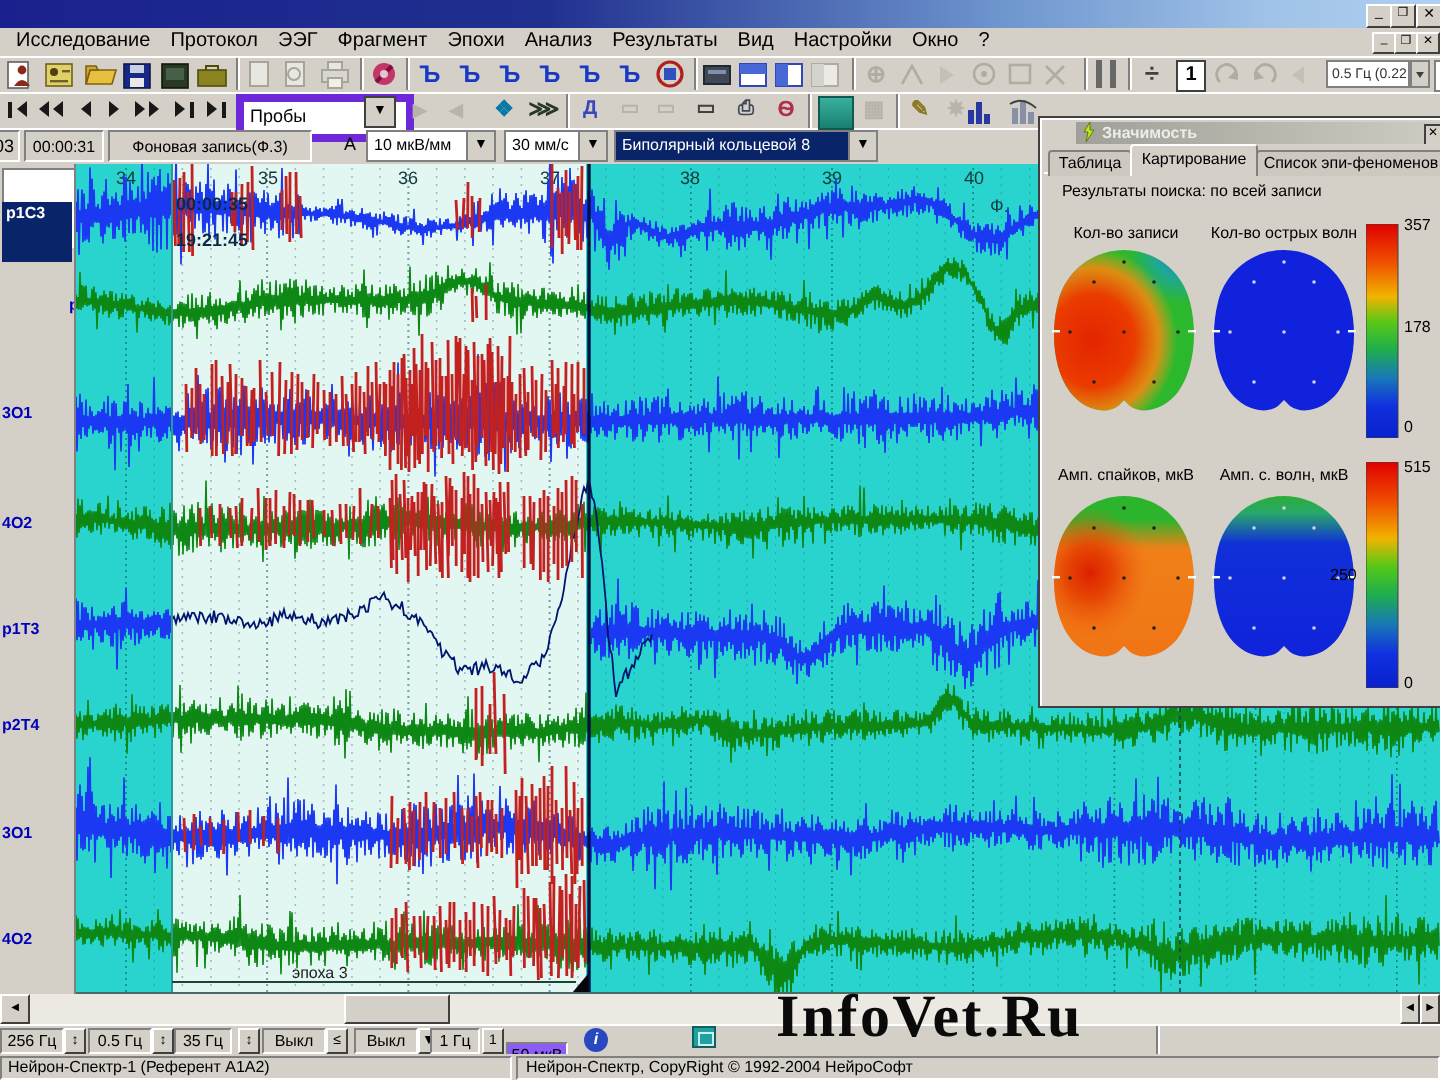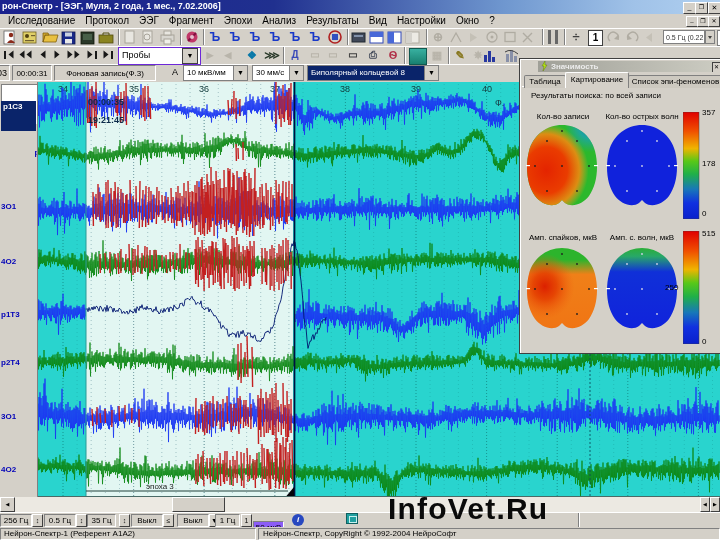--- a/index.html
+++ b/index.html
@@ -1,19 +1,18 @@
 <!DOCTYPE html>
 <html><head><meta charset="utf-8">
 <style>
 *{margin:0;padding:0}
 body{width:720px;height:540px;overflow:hidden;position:relative;font-family:"Liberation Sans",sans-serif;background:#d4d0c8}
 </style></head>
 <body>
 <div style="position:absolute;left:0;top:0;width:720px;height:14px;background:linear-gradient(90deg,#1a218e 0%,#20308f 38%,#6f97cf 70%,#a0c2e8 88%,#b0d0f0 100%);overflow:hidden">
-    <span style="position:absolute;left:2px;top:1px;color:#fff;font-size:9px;font-weight:bold;white-space:nowrap">рон-Спектр - [ЭЭГ, Муля, 2 года, 1 мес., 7.02.2006]</span>
     <span style="position:absolute;left:683px;top:2px;width:11px;height:10px;background:#d4d0c8;border:1px solid;border-color:#fff #404040 #404040 #fff;font-size:7px;line-height:8px;text-align:center;color:#000">_</span>
     <span style="position:absolute;left:695px;top:2px;width:11px;height:10px;background:#d4d0c8;border:1px solid;border-color:#fff #404040 #404040 #fff;font-size:6px;line-height:9px;text-align:center;color:#000">❐</span>
     <span style="position:absolute;left:708px;top:2px;width:11px;height:10px;background:#d4d0c8;border:1px solid;border-color:#fff #404040 #404040 #fff;font-size:7px;line-height:9px;text-align:center;color:#000">✕</span>
   </div>
 <div style="position:absolute;left:0;top:14px;width:720px;height:14px;background:#d4d0c8;font-size:10px;color:#000;line-height:14px;padding-left:8px;box-sizing:border-box;white-space:nowrap"><span style="margin-right:10px">Исследование</span><span style="margin-right:10px">Протокол</span><span style="margin-right:10px">ЭЭГ</span><span style="margin-right:10px">Фрагмент</span><span style="margin-right:10px">Эпохи</span><span style="margin-right:10px">Анализ</span><span style="margin-right:10px">Результаты</span><span style="margin-right:10px">Вид</span><span style="margin-right:10px">Настройки</span><span style="margin-right:10px">Окно</span><span style="margin-right:10px">?</span><span style="position:absolute;left:686px;top:2px;width:10px;height:9px;background:#d4d0c8;border:1px solid;border-color:#fff #404040 #404040 #fff;font-size:6px;line-height:7px;text-align:center">_</span><span style="position:absolute;left:697px;top:2px;width:10px;height:9px;background:#d4d0c8;border:1px solid;border-color:#fff #404040 #404040 #fff;font-size:6px;line-height:8px;text-align:center">❐</span><span style="position:absolute;left:708px;top:2px;width:10px;height:9px;background:#d4d0c8;border:1px solid;border-color:#fff #404040 #404040 #fff;font-size:6px;line-height:8px;text-align:center">✕</span></div>
 <div style="position:absolute;left:0;top:28px;width:720px;height:18px;background:#d4d0c8;border-top:1px solid #fff;border-bottom:1px solid #aca899"></div>
 <div style="position:absolute;left:0;top:46px;width:720px;height:18px;background:#d4d0c8;border-top:1px solid #fff;border-bottom:1px solid #aca899"></div>
 <div style="position:absolute;left:0;top:64px;width:720px;height:18px;background:#d4d0c8;border-top:1px solid #fff"></div>
 <svg width="114" height="16" style="position:absolute;left:2px;top:30px">
 <rect x="2" y="1" width="10" height="13" fill="#fff" stroke="#606060" stroke-width="0.8"></rect>
@@ -104,21 +103,21 @@
     <polygon points="29.5,2.5 29.5,10.5 24.5,6.5" fill="#181818"></polygon>
     <polygon points="43.5,2.5 43.5,10.5 38.5,6.5" fill="#181818"></polygon>
     <polygon points="52.5,2.5 52.5,10.5 57.5,6.5" fill="#181818"></polygon>
     <polygon points="65.5,2.5 65.5,10.5 70.5,6.5" fill="#181818"></polygon>
     <polygon points="72.5,2.5 72.5,10.5 77.5,6.5" fill="#181818"></polygon>
     <polygon points="85.5,2.5 85.5,10.5 90.5,6.5" fill="#181818"></polygon>
     <rect x="93" y="3" width="2" height="8" fill="#181818"></rect>
     <polygon points="101.5,2.5 101.5,10.5 106.5,6.5" fill="#181818"></polygon>
     <rect x="109" y="3" width="2" height="8" fill="#181818"></rect>
   </svg>
-<div style="position:absolute;left:118px;top:47px;width:78px;height:16px;background:#fff;border:1px solid #6d28d9;font-size:9px;color:#000;line-height:15px;padding-left:3px">Пробы</div>
+<div style="position:absolute;left:118px;top:47px;width:78px;height:16px;background:#fff;border:4px solid #6d28d9;font-size:9px;color:#000;line-height:15px;padding-left:3px">Пробы</div>
 <div style="position:absolute;left:182px;top:48px;width:14px;height:14px;background:#d4d0c8;border:1px solid #404040;font-size:7px;text-align:center;line-height:13px">▼</div>
 <div style="position:absolute;left:202px;top:48px;width:16px;height:15px;color:#b8b4aa;font-size:9px;font-weight:bold;text-align:center;line-height:14px">▶</div>
 <div style="position:absolute;left:220px;top:48px;width:16px;height:15px;color:#b8b4aa;font-size:9px;font-weight:bold;text-align:center;line-height:14px">◀</div>
 <div style="position:absolute;left:244px;top:48px;width:16px;height:15px;color:#0878a8;font-size:11px;font-weight:bold;text-align:center;line-height:14px">❖</div>
 <div style="position:absolute;left:264px;top:48px;width:16px;height:15px;color:#283828;font-size:11px;font-weight:bold;text-align:center;line-height:14px">⋙</div>
 <div style="position:absolute;left:283px;top:47px;width:1px;height:17px;background:#808080;border-right:1px solid #fff"></div>
 <div style="position:absolute;left:287px;top:48px;width:16px;height:15px;color:#3848b8;font-size:10px;font-weight:bold;text-align:center;line-height:14px">Д</div>
 <div style="position:absolute;left:307px;top:48px;width:16px;height:15px;color:#b8b4aa;font-size:10px;font-weight:bold;text-align:center;line-height:14px">▭</div>
 <div style="position:absolute;left:325px;top:48px;width:16px;height:15px;color:#b8b4aa;font-size:10px;font-weight:bold;text-align:center;line-height:14px">▭</div>
 <div style="position:absolute;left:345px;top:48px;width:16px;height:15px;color:#404040;font-size:10px;font-weight:bold;text-align:center;line-height:14px">▭</div>
@@ -444,12 +443,12 @@
         <stop offset="0.72" stop-color="#1878b8"></stop>
         <stop offset="0.85" stop-color="#1030e0"></stop>
         <stop offset="1" stop-color="#0a20cc"></stop>
       </linearGradient>
     </defs>
     <rect x="0" y="0" width="16" height="113" fill="url(#jet683231)" stroke="#404040" stroke-width="0.5"></rect>
   </svg>
 <div style="position:absolute;left:702px;top:229px;font-size:8px;color:#000">515</div>
 <div style="position:absolute;left:665px;top:283px;font-size:8px;color:#000">250</div>
 <div style="position:absolute;left:702px;top:337px;font-size:8px;color:#000">0</div>
-<div style="position:absolute;left:388px;top:492px;width:170px;font-family:Liberation Sans, sans-serif;font-size:30px;font-weight:bold;color:#0a0a0a;z-index:50;letter-spacing:1.2px">InfoVet.Ru</div>
+<div style="position:absolute;left:388px;top:492px;width:170px;font-family:Liberation Serif, serif;font-size:30px;font-weight:bold;color:#0a0a0a;z-index:50;letter-spacing:1.2px">InfoVet.Ru</div>
 </body></html>

